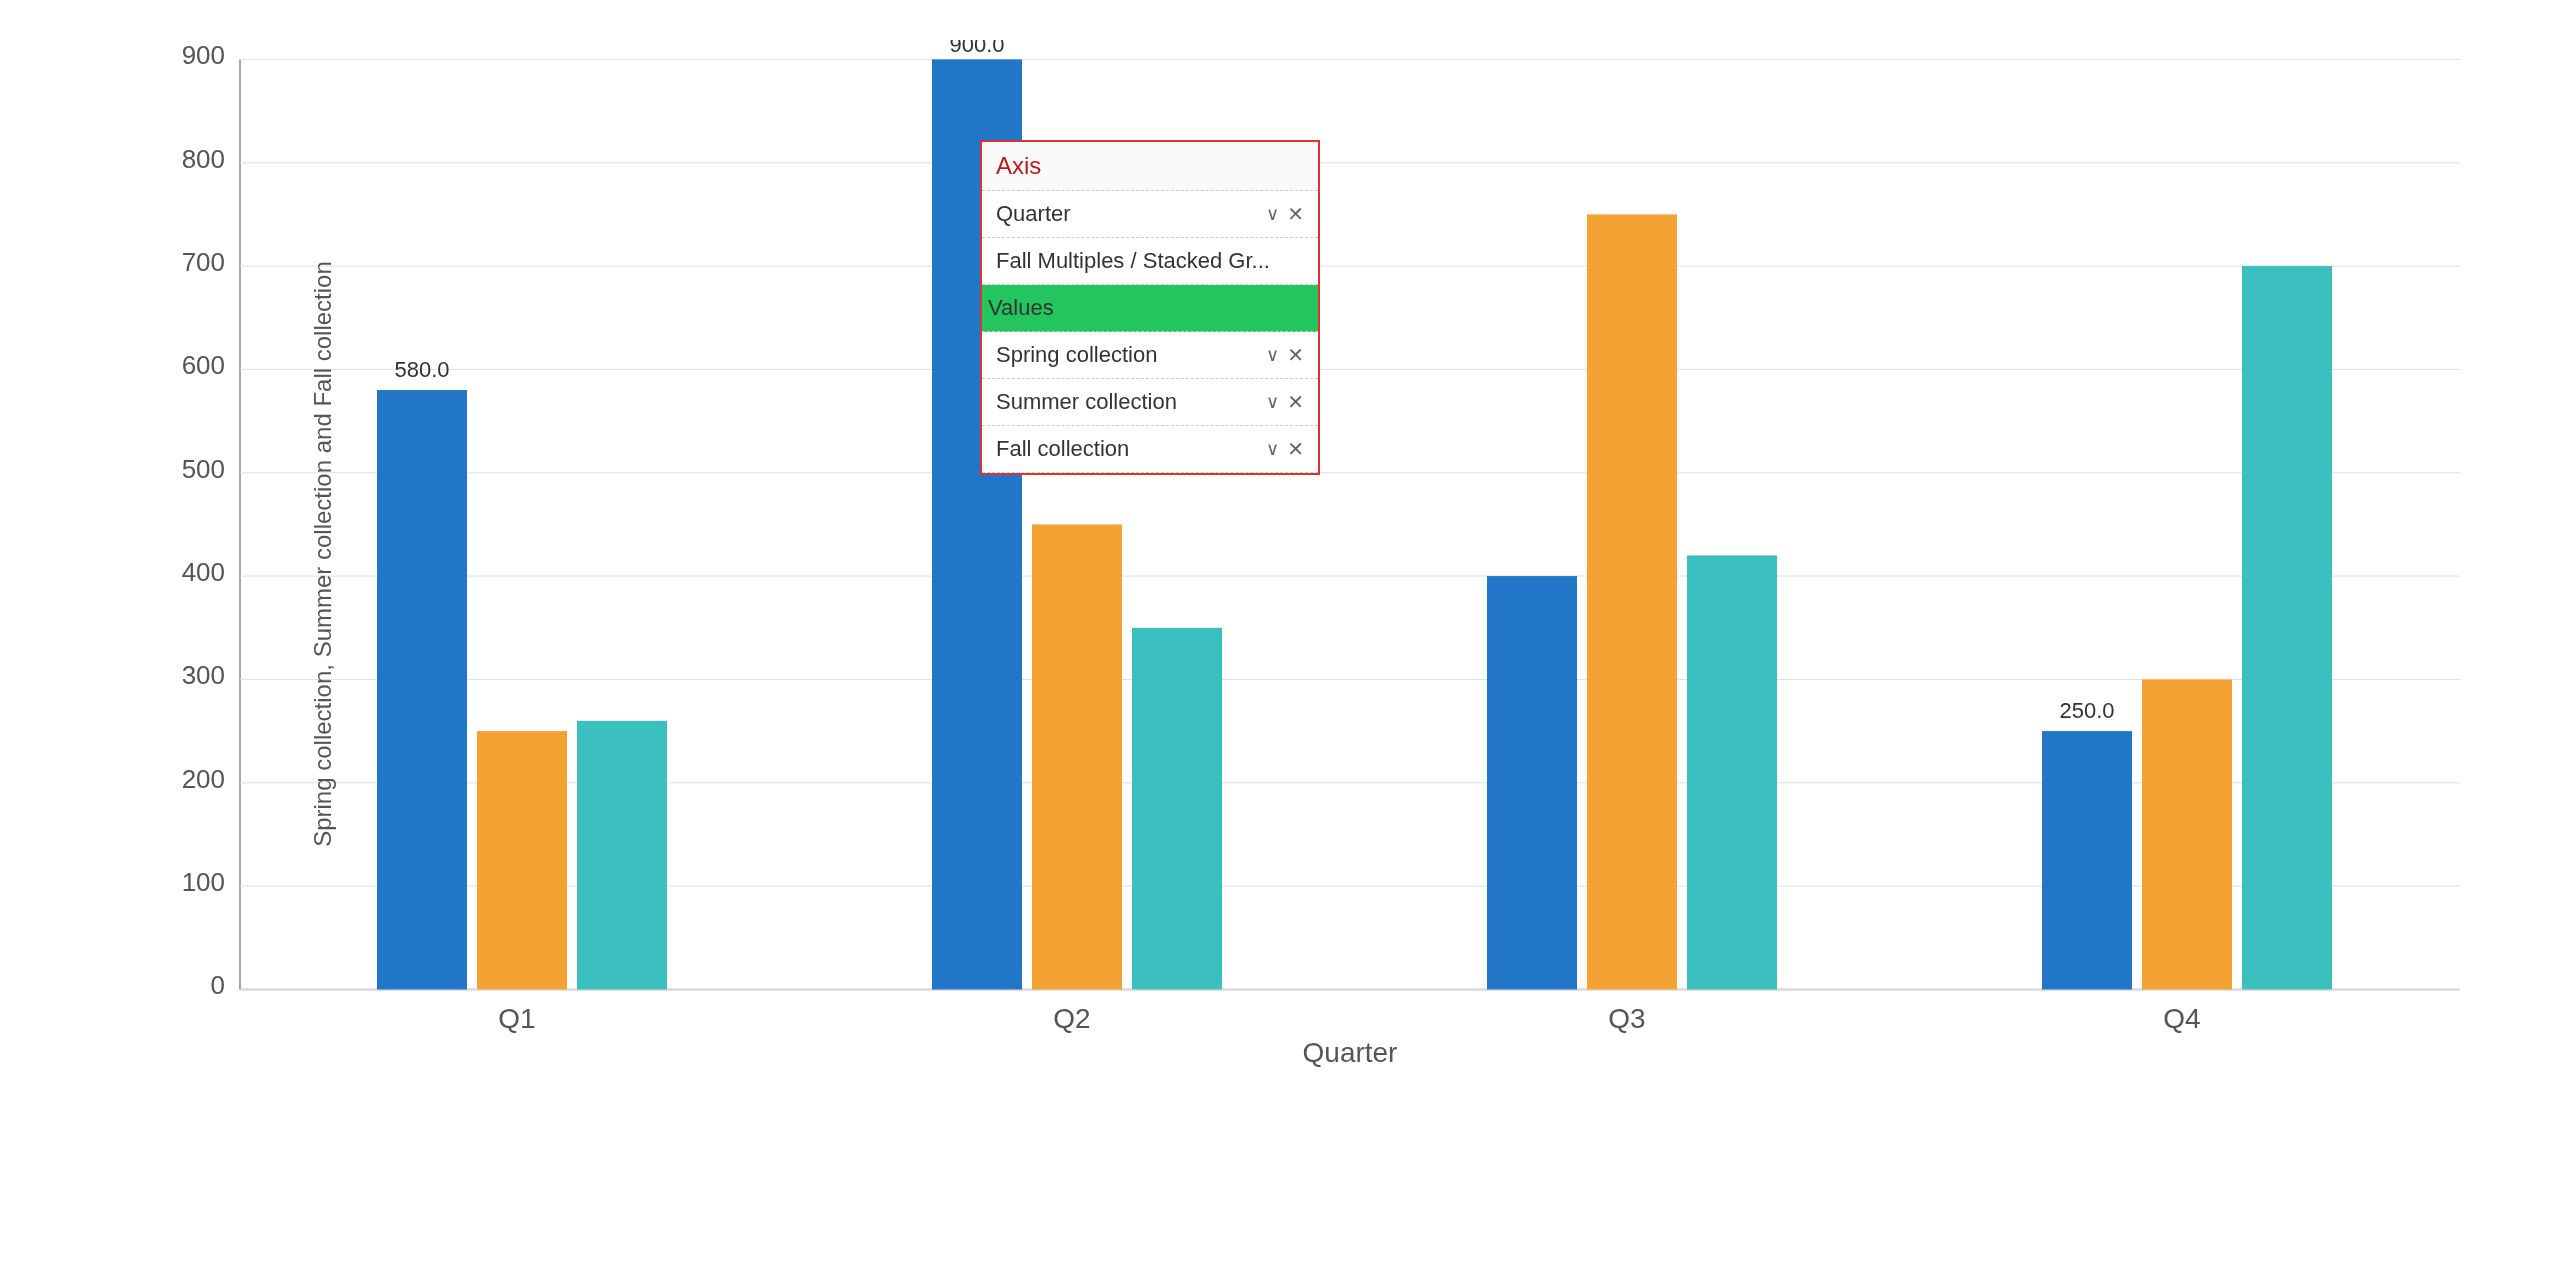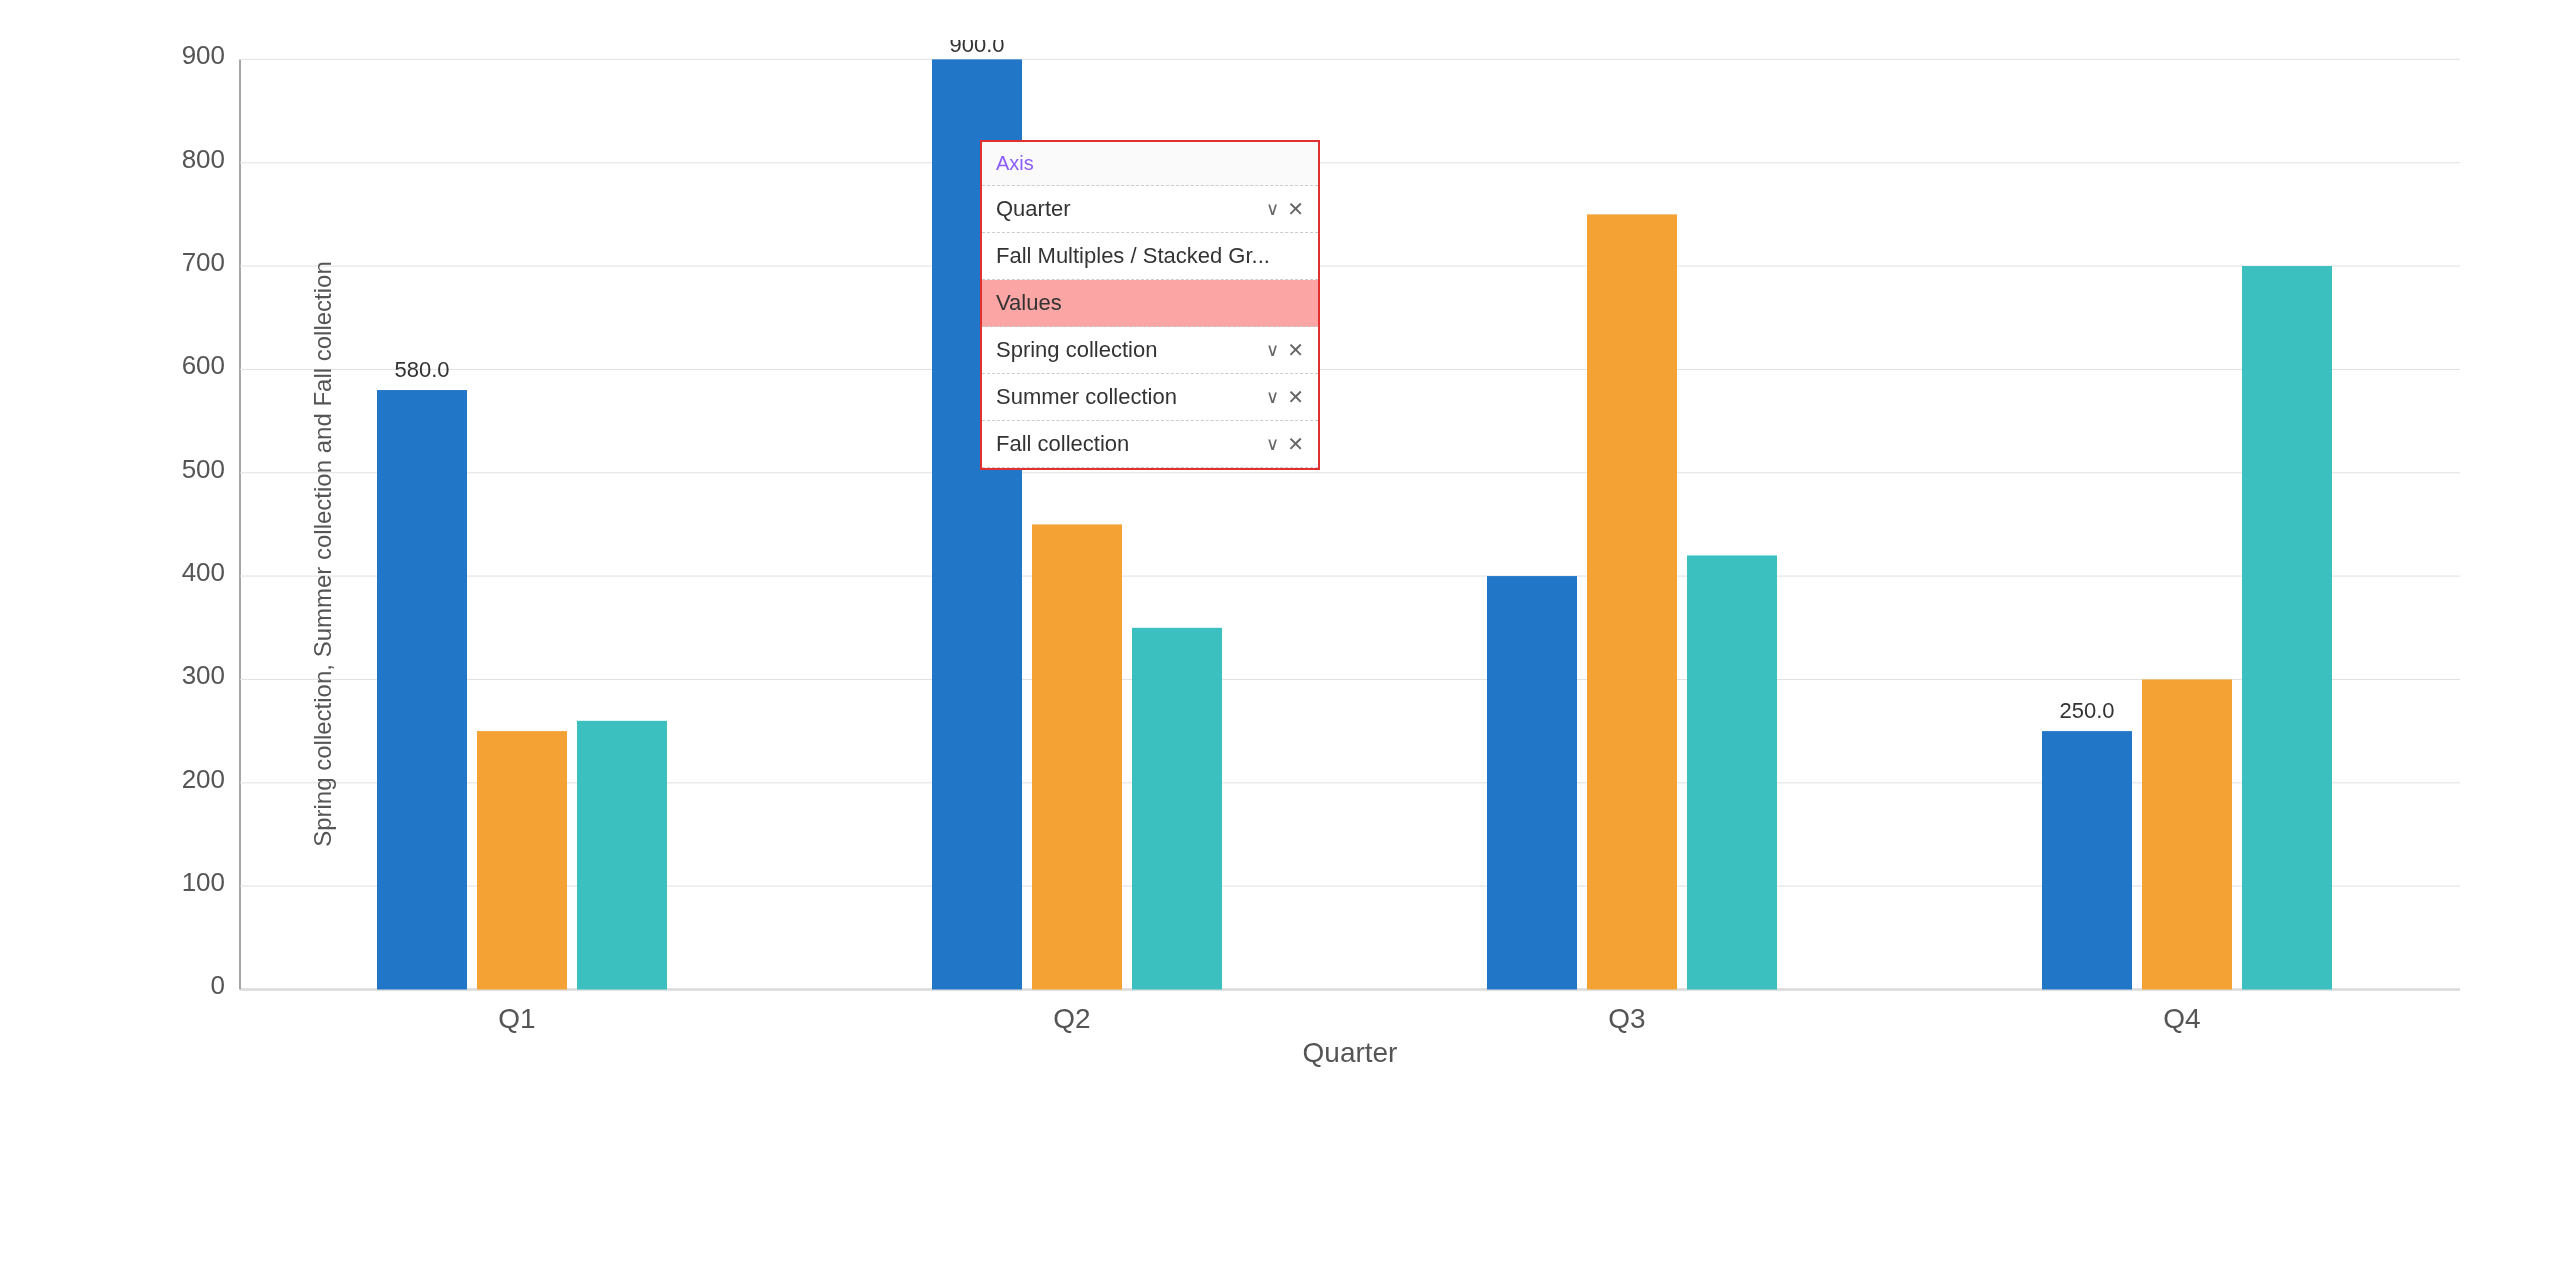--- a/index.html
+++ b/index.html
@@ -52,22 +52,22 @@
       top: 100px;
       left: 820px;
       width: 340px;
       background: #fff;
       border: 2px solid #e03030;
       z-index: 10;
       font-size: 22px;
     }
     .fw-section-title {
       padding: 10px 14px;
-      font-size: 20px;
-      color: #8b5cf6;
+      font-size: 24px;
+      color: #b91c1c;
       border-bottom: 1px dashed #ccc;
       background: #fafafa;
     }
     .fw-item {
       display: flex;
       align-items: center;
       justify-content: space-between;
       padding: 10px 14px;
       border-bottom: 1px dashed #ccc;
       background: #fff;
@@ -92,25 +92,25 @@
     }
     .fw-placeholder {
       padding: 10px 14px;
       color: #888;
       font-size: 22px;
       font-style: italic;
       border-bottom: 1px dashed #ccc;
       background: #fafafa;
     }
     .fw-values-title {
-      padding: 10px 14px;
+      padding: 10px 6px;
       font-size: 22px;
       color: #333;
       border-bottom: 1px dashed #ccc;
-      background: #fca5a5;
+      background: #22c55e;
     }
   </style>
 </head>
 <body>
 
 <div class="chart-container">
 
   <div class="chart-area">
     <div class="y-axis-label">Spring collection, Summer collection and Fall collection</div>
 

